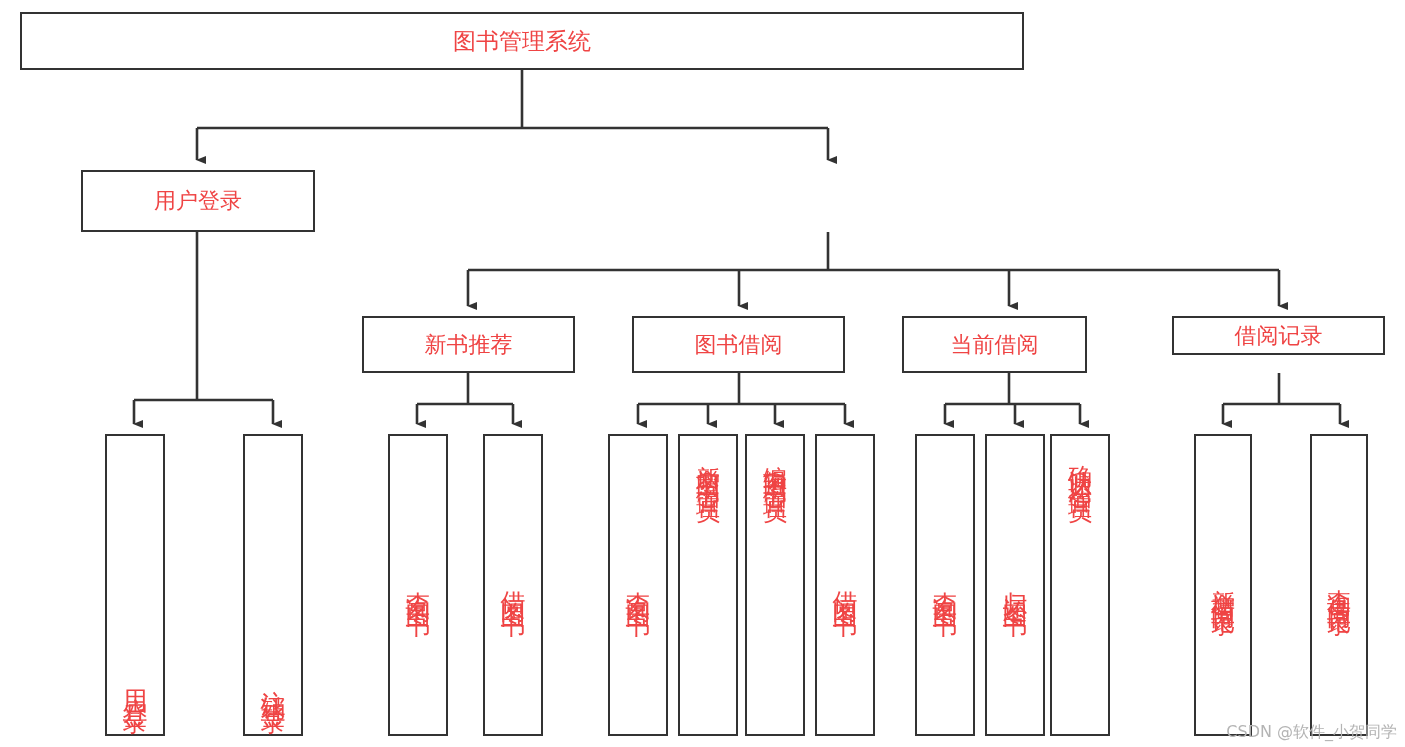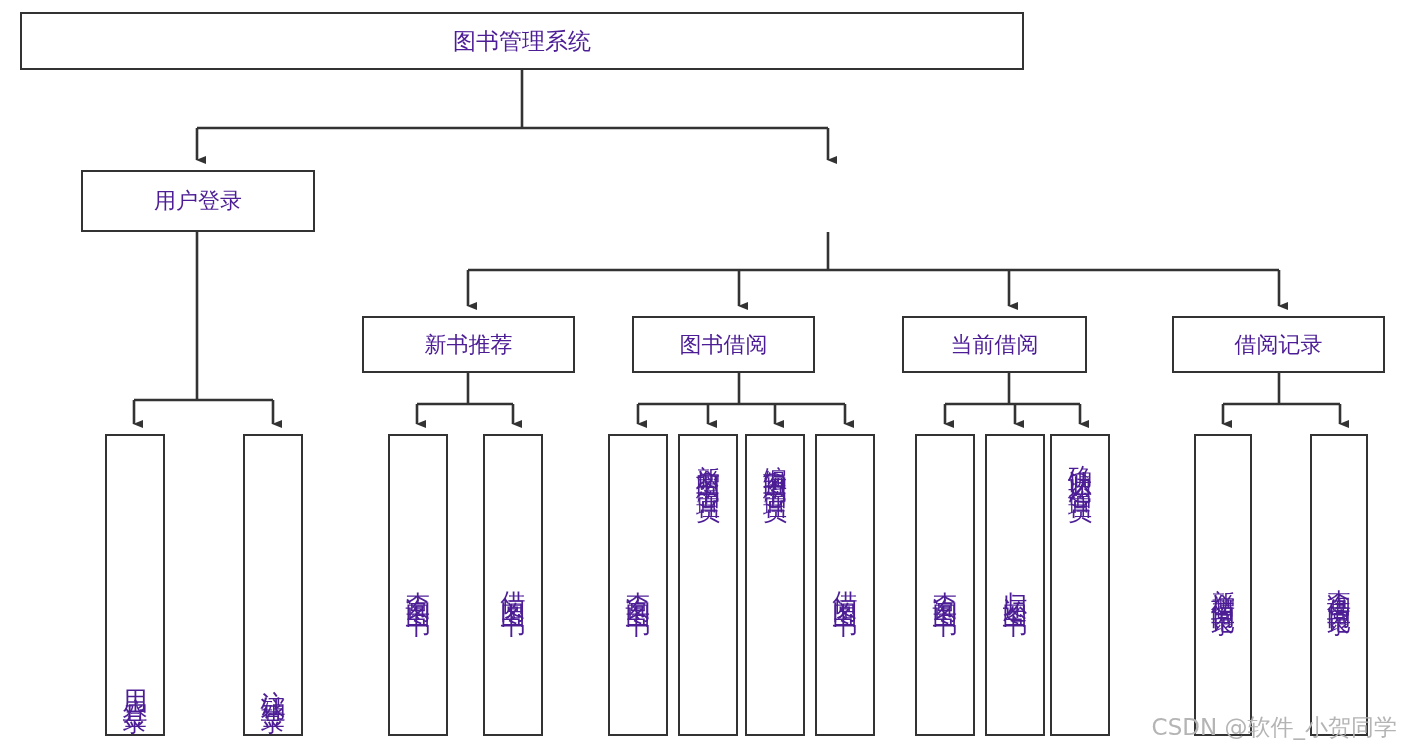--- a/index.html
+++ b/index.html
@@ -2,39 +2,39 @@
 <html><head>
 <meta charset="utf-8">
 <style>
   html,body{margin:0;padding:0;background:#fff;}
   body{font-family:"DejaVu Sans","Liberation Sans",sans-serif;}
   #canvas{position:relative;width:1405px;height:747px;background:#ffffff;overflow:hidden;}
   .node{position:absolute;box-sizing:border-box;border:2px solid #333333;background:#ffffff;}
   .node .lbl{
     position:absolute;left:0;right:0;top:0;bottom:0;
     display:flex;align-items:center;justify-content:center;
-    color:#4c1d95;white-space:nowrap;text-align:center;
+    color:#ef4444;white-space:nowrap;text-align:center;
   }
   
   .h .lbl{font-size:22px;}
   .h.root .lbl{font-size:23px;}
   
   .v .lbl{
     writing-mode:vertical-rl;
     text-orientation:upright;
     font-size:25px;
     letter-spacing:7px;
     line-height:1;
     justify-content:center;
   }
   .v.bottom .lbl{justify-content:flex-end;padding-bottom:36px;}
   .v.top .lbl{justify-content:flex-start;padding-top:10px;}
   .v.narrow .lbl{font-size:24px;letter-spacing:5px;}
   svg.wires{position:absolute;left:0;top:0;width:1405px;height:747px;pointer-events:none;}
-  .wm{position:absolute;right:8px;bottom:4px;font-size:23px;color:#b4b4b4;white-space:nowrap;}
+  .wm{position:absolute;right:8px;bottom:4px;font-size:16px;color:#b4b4b4;white-space:nowrap;}
 </style>
 </head>
 <body>
 
 <div id="canvas">
 
   <svg class="wires" viewBox="0 0 1405 747">
     <defs>
       <marker id="arw" markerWidth="9" markerHeight="10" refX="4" refY="9" orient="auto" markerUnits="userSpaceOnUse">
         <path d="M0,0 L8,0 L4,10 z" fill="#333333"></path>
@@ -88,27 +88,27 @@
     <span class="lbl">图书管理系统</span>
   </div>
 
   <div class="node h" style="left:81px;top:170px;width:234px;height:62px;">
     <span class="lbl">用户登录</span>
   </div>
 
   <div class="node h" style="left:362px;top:316px;width:213px;height:57px;">
     <span class="lbl">新书推荐</span>
   </div>
-  <div class="node h" style="left:632px;top:316px;width:183px;height:57px;">
+  <div class="node h" style="left:632px;top:316px;width:213px;height:57px;">
     <span class="lbl">图书借阅</span>
   </div>
   <div class="node h" style="left:902px;top:316px;width:185px;height:57px;">
     <span class="lbl">当前借阅</span>
   </div>
-  <div class="node h" style="left:1172px;top:316px;width:213px;height:57px;">
+  <div class="node h" style="left:1172px;top:316px;width:213px;height:39px;">
     <span class="lbl">借阅记录</span>
   </div>
 
   <div class="node v bottom" style="left:105px;top:434px;width:60px;height:302px;">
     <span class="lbl">用户登录</span>
   </div>
   <div class="node v bottom" style="left:243px;top:434px;width:60px;height:302px;">
     <span class="lbl">注销登录</span>
   </div>
 

